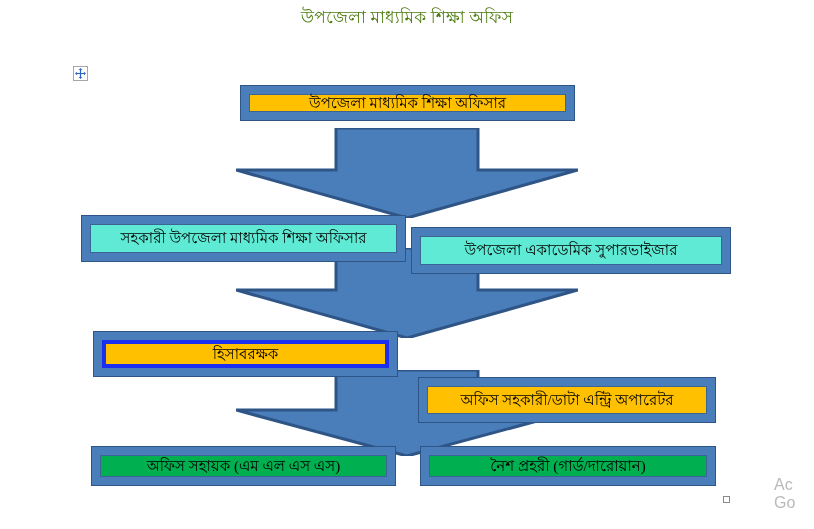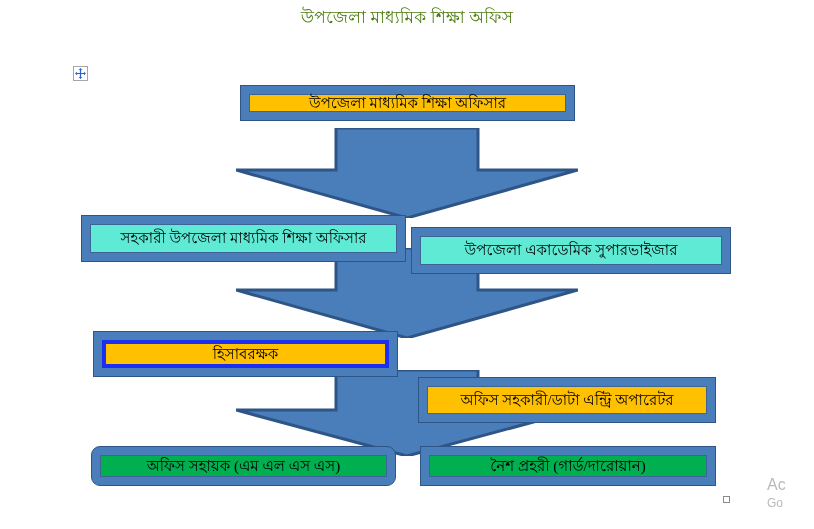--- a/index.html
+++ b/index.html
@@ -99,37 +99,37 @@
   
   .arrow-down {
     position: absolute;
     z-index: 1;
   }
   .arrow-down svg { display: block; }
 
   
   .watermark {
     position: absolute;
-    right: 11px;
+    right: 4px;
     bottom: 18px;
     width: 36px;
     text-align: left;
     color: #b9b9b9;
     font-family: "Liberation Sans", sans-serif;
     overflow: hidden;
     white-space: nowrap;
     margin-left: 32px;
   }
   .watermark .wm-line1 {
     font-size: 16px;
     line-height: 20px;
     display: block;
   }
   .watermark .wm-line2 {
-    font-size: 12px;
+    font-size: 16px;
     line-height: 16px;
     display: block;
   }
 
   
   .resize-handle {
     position: absolute;
     left: 723px;
     top: 496px;
     width: 7px;
@@ -195,21 +195,21 @@
       <span class="label">হিসাবরক্ষক</span>
     </div>
   </div>
 
   <div class="node fill-orange" style="left:418px; top:331px; width:298px; height:46px;margin-top:46px;">
     <div class="plate">
       <span class="label">অফিস সহকারী/ডাটা এন্ট্রি অপারেটর</span>
     </div>
   </div>
 
-  <div class="node fill-green" style="left:91px; top:446px; width:305px; height:40px;border-radius:9px;">
+  <div class="node fill-green" style="left:91px; top:446px; width:305px; height:40px;">
     <div class="plate">
       <span class="label">অফিস সহায়ক (এম এল এস এস)</span>
     </div>
   </div>
 
   <div class="node fill-green" style="left:420px; top:446px; width:296px; height:40px;">
     <div class="plate">
       <span class="label">নৈশ প্রহরী (গার্ড/দারোয়ান)</span>
     </div>
   </div>

